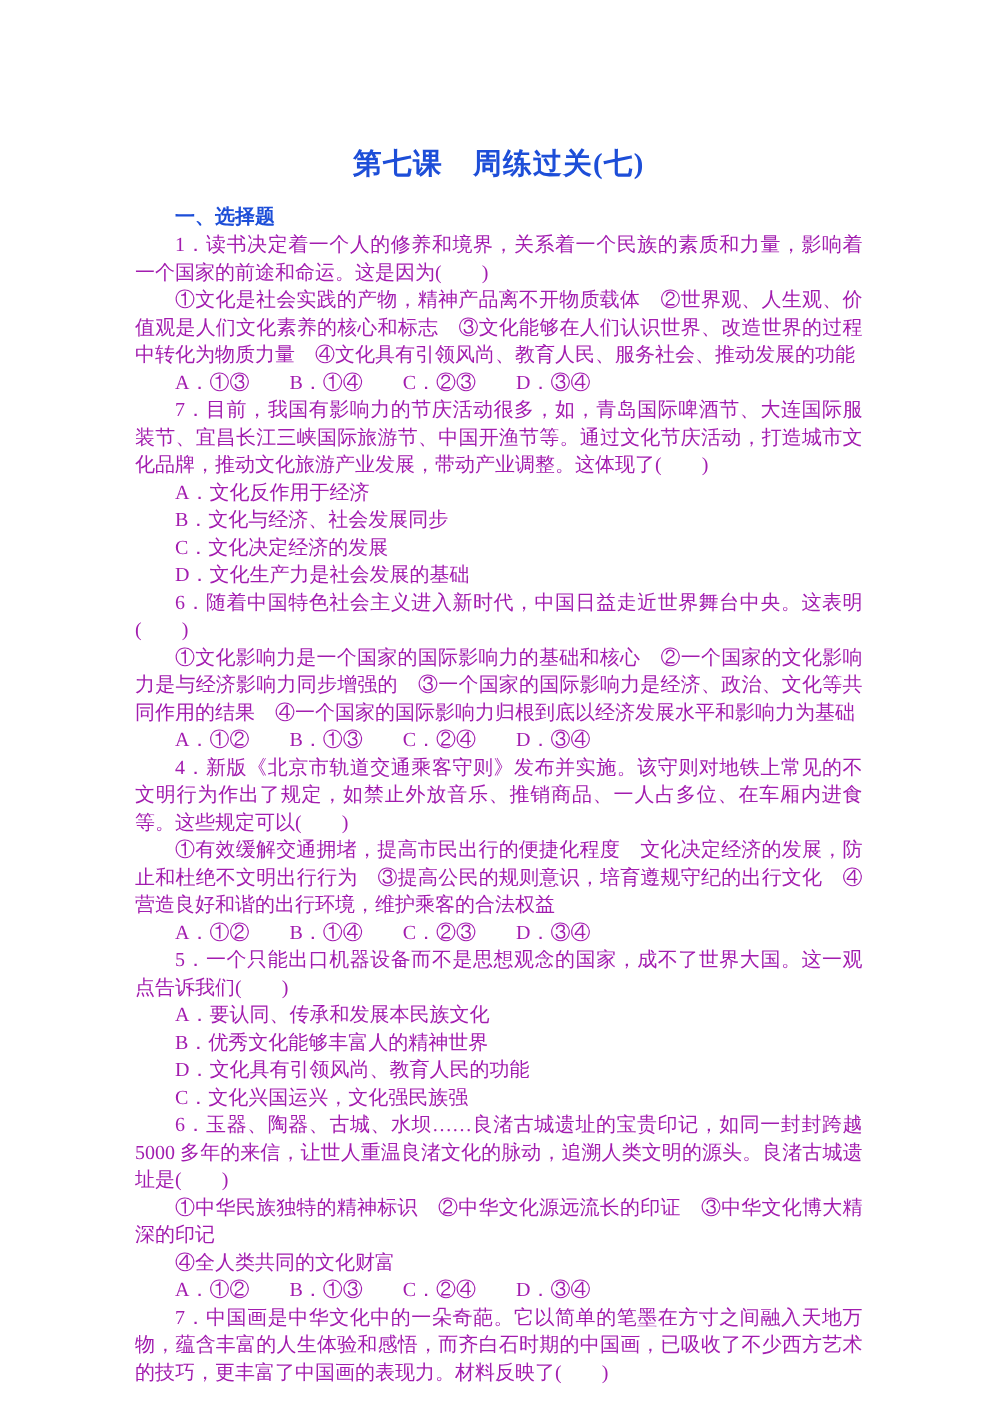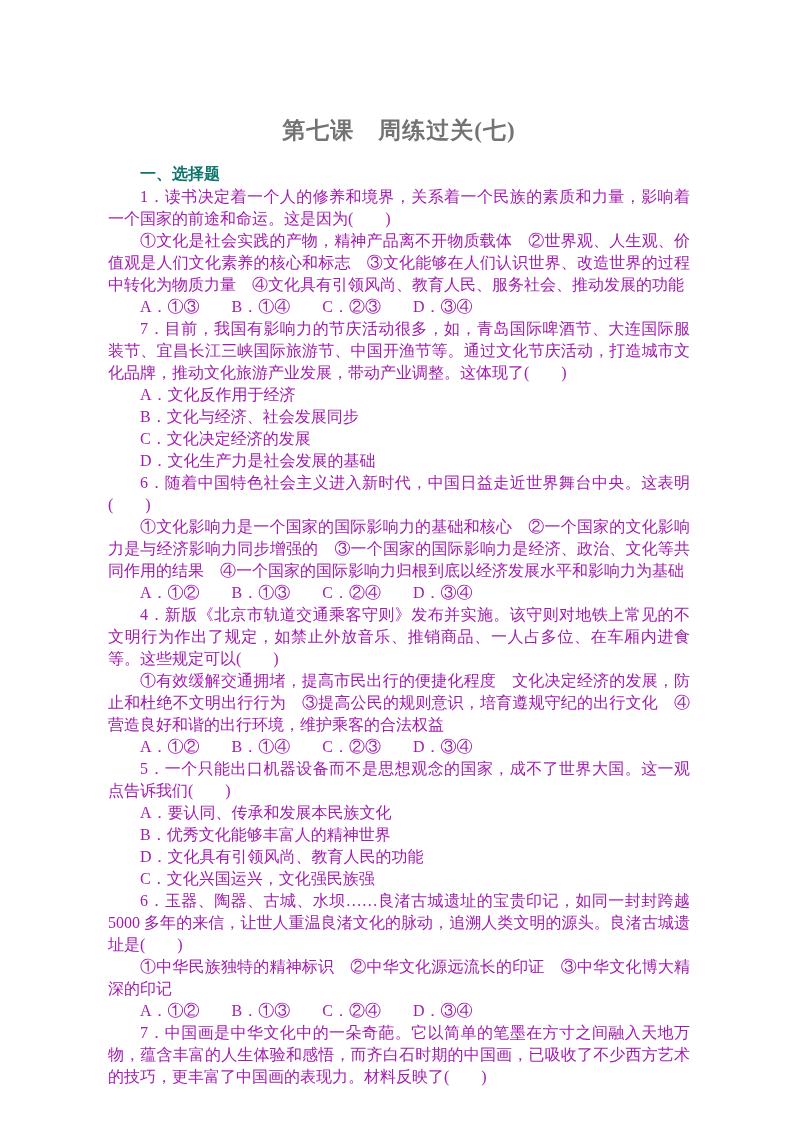--- a/index.html
+++ b/index.html
@@ -17,30 +17,30 @@
     color: #1c1c1c;
     font-family: "Liberation Serif", "DejaVu Serif", serif;
     overflow: hidden;
   }
   .doc-title {
     margin: 0 0 16px 0;
     font-size: 23px;
     line-height: 30px;
     font-weight: 700;
     text-align: center;
-    color: #737373;
+    color: #1d4ed8;
     letter-spacing: 1px;
   }
   .section-heading {
     margin: 0;
     font-size: 16px;
     line-height: 24px;
     font-weight: 700;
     text-indent: 2em;
-    color: #0f766e;
+    color: #1d4ed8;
     font-family: "Liberation Sans", "DejaVu Sans", sans-serif;
   }
   .para {
     margin: 0;
     font-size: 16px;
     line-height: 22px;
     text-indent: 2em;
     text-align: justify;
     color: #a21caf;
   }
@@ -85,20 +85,21 @@
     <p class="para">5．一个只能出口机器设备而不是思想观念的国家，成不了世界大国。这一观点告诉我们(　　)</p>
     <p class="para">A．要认同、传承和发展本民族文化</p>
     <p class="para">B．优秀文化能够丰富人的精神世界</p>
     <p class="para">D．文化具有引领风尚、教育人民的功能</p>
     <p class="para">C．文化兴国运兴，文化强民族强</p>
   </div>
 
   <div class="question">
     <p class="para">6．玉器、陶器、古城、水坝……良渚古城遗址的宝贵印记，如同一封封跨越 5000 多年的来信，让世人重温良渚文化的脉动，追溯人类文明的源头。良渚古城遗址是(　　)</p>
     <p class="para">①中华民族独特的精神标识　②中华文化源远流长的印证　③中华文化博大精深的印记</p>
+    <p class="para">④全人类共同的文化财富</p>
     <p class="para">A．①②　　B．①③　　C．②④　　D．③④</p>
   </div>
 
   <div class="question">
     <p class="para">7．中国画是中华文化中的一朵奇葩。它以简单的笔墨在方寸之间融入天地万物，蕴含丰富的人生体验和感悟，而齐白石时期的中国画，已吸收了不少西方艺术的技巧，更丰富了中国画的表现力。材料反映了(　　)</p>
   </div>
 
 </div>
 
 </body></html>

